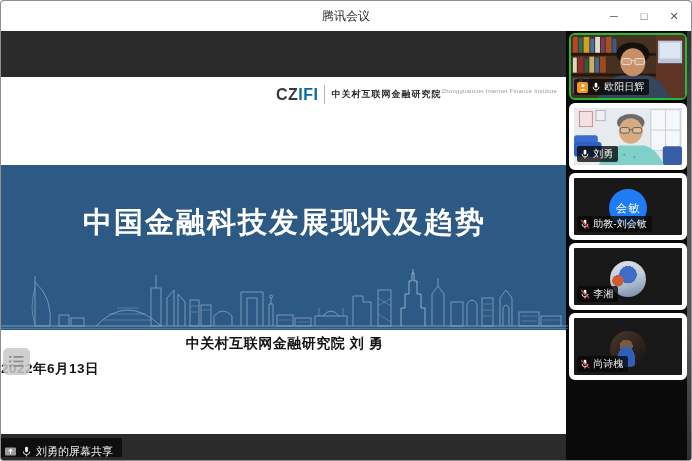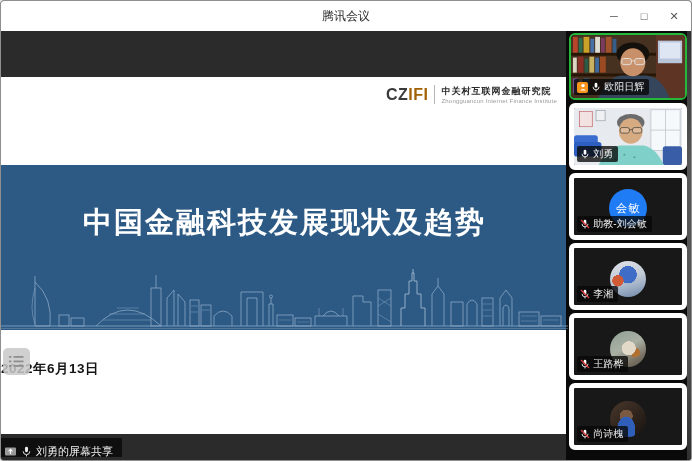--- a/index.html
+++ b/index.html
@@ -20,23 +20,23 @@
   .content { position:absolute; top:30px; left:0; right:0; bottom:0; display:flex; }
   .main { position:relative; width:567px; height:100%; background:#2b2b2b; }
   .sidebar { position:relative; width:125px; height:100%; background:#0a0a0a;
              padding:2px 0 0 3px; }
 
   
   .slide { position:absolute; top:46px; left:0; width:567px; height:357px; background:#ffffff; }
   .logo { position:absolute; top:8px; right:11px; display:flex; align-items:center; gap:6px; }
   .brand { font-size:16px; font-weight:bold; letter-spacing:.5px; color:#3a3a3a;
            font-family:"Liberation Sans",sans-serif; }
-  .brand .suffix { color:#a16207; }
+  .brand .suffix { color:#0369a1; }
   .logo-divider { width:1px; height:19px; background:#b5b5b5; }
-  .logo-text { display:flex; flex-direction:column; justify-content:space-between; }
+  .logo-text { display:flex; flex-direction:row; justify-content:space-between; }
   .org-cn { font-size:9px; font-weight:bold; color:#2b2b2b; letter-spacing:1px; }
   .org-en { font-size:6px; color:#9a9a9a; letter-spacing:.2px; }
 
   .band { position:absolute; top:40px; left:0; width:100%; height:165px; overflow:hidden;margin-top:48px; }
   .slide-title { position:relative; z-index:2; margin-top:38px; text-align:center;
                  font-size:29px; font-weight:bold; color:#ffffff; letter-spacing:2px; }
   .skyline { position:absolute; bottom:0; left:0; z-index:1; }
 
   .author { position:absolute; top:258px; left:0; width:100%; text-align:center;
             font-size:14px; font-weight:bold; color:#141414; letter-spacing:.5px; }
@@ -175,20 +175,21 @@
 
               <path d="M499,58 L499,30 L505,22 L511,30 L511,58 M502,58 L502,40 Q505,34 508,40 L508,58"></path>
 
               <rect x="518" y="44" width="20" height="14"></rect>
                 <rect x="540" y="48" width="20" height="10"></rect>
               <path d="M520,48 L536,48 M520,53 L536,53 M542,52 L558,52" opacity="0.55"></path>
             </g>
           </svg>
         </div>
 
+        <div class="author">中关村互联网金融研究院 刘 勇</div>
         <div class="date">2022年6月13日</div>
       </div>
 
       <div class="nav-btn">
         <svg width="15" height="13" viewBox="0 0 15 13">
           <g fill="#8f8f8f">
             <rect x="0" y="1" width="2.4" height="1.8"></rect>
               <rect x="4.5" y="1" width="10" height="1.8"></rect>
             <rect x="0" y="5.5" width="2.4" height="1.8"></rect>
               <rect x="4.5" y="5.5" width="10" height="1.8"></rect>
@@ -324,34 +325,20 @@
           <svg width="10" height="10" viewBox="0 0 12 12">
             <rect x="4.4" y="0.8" width="3.2" height="6" rx="1.6" fill="#fff"></rect>
             <path d="M2.4,5.8 a3.6,3.6 0 0 0 7.2,0" fill="none" stroke="#fff" stroke-width="1"></path>
             <line x1="6" y1="9.6" x2="6" y2="11.4" stroke="#fff" stroke-width="1"></line>
             <line x1="1.2" y1="1.2" x2="10.8" y2="10.8" stroke="#e03a3a" stroke-width="1.5"></line>
           </svg>
           <span>李湘</span>
         </div>
       </div>
 
-      <div class="tile">
-        <div class="tile-center">
-          <div class="avatar-photo ap-wangluhua"></div>
-        </div>
-        <div class="pt-label">
-          <svg width="10" height="10" viewBox="0 0 12 12">
-            <rect x="4.4" y="0.8" width="3.2" height="6" rx="1.6" fill="#fff"></rect>
-            <path d="M2.4,5.8 a3.6,3.6 0 0 0 7.2,0" fill="none" stroke="#fff" stroke-width="1"></path>
-            <line x1="6" y1="9.6" x2="6" y2="11.4" stroke="#fff" stroke-width="1"></line>
-            <line x1="1.2" y1="1.2" x2="10.8" y2="10.8" stroke="#e03a3a" stroke-width="1.5"></line>
-          </svg>
-          <span>王路桦</span>
-        </div>
-      </div>
 
       <div class="tile">
         <div class="tile-center">
           <div class="avatar-photo ap-shangshihuai"></div>
         </div>
         <div class="pt-label">
           <svg width="10" height="10" viewBox="0 0 12 12">
             <rect x="4.4" y="0.8" width="3.2" height="6" rx="1.6" fill="#fff"></rect>
             <path d="M2.4,5.8 a3.6,3.6 0 0 0 7.2,0" fill="none" stroke="#fff" stroke-width="1"></path>
             <line x1="6" y1="9.6" x2="6" y2="11.4" stroke="#fff" stroke-width="1"></line>

